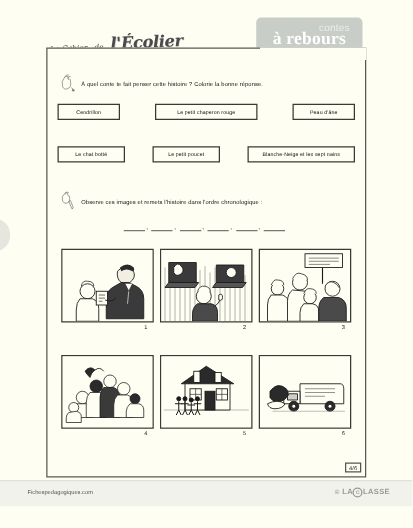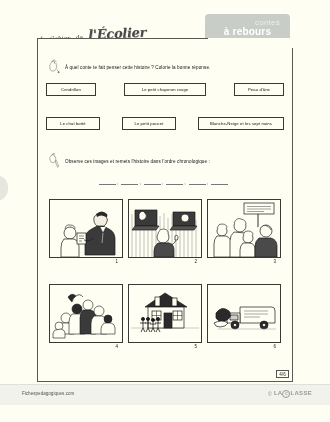--- a/index.html
+++ b/index.html
@@ -24,22 +24,22 @@
   .logo .sm{font-size:6px;font-weight:normal;}
   .logo .big{font-size:13px;letter-spacing:-0.3px;
     text-shadow:0.5px 0.5px 0 #cfcfcf;}
   .badge{
     position:absolute;left:205px;top:14px;width:85px;height:32px;
     background:#c9cdc8;border-radius:4px;
     text-align:center;color:#fff;
   }
   .badge .b1{font-size:8px;color:#eceeea;line-height:9px;padding-top:4px;
     letter-spacing:.2px;padding-left:40px;}
-  .badge .b2{font-size:10px;font-weight:bold;line-height:10px;color:#fff;
-    letter-spacing:.2px;}
+  .badge .b2{font-size:14px;font-weight:bold;line-height:10px;color:#fff;
+    letter-spacing:.2px;font-family:Liberation Serif, serif;}
   .badge .b3{font-size:8px;color:#6e7670;line-height:11px;letter-spacing:.4px;}
 
   
   .frame{
     position:absolute;left:37px;top:38px;width:254px;height:342px;
     border:1.2px solid #5a5a52;background:#fffef2;
   }
   .frame-notch{
     position:absolute;left:170px;top:-1px;width:85px;height:10px;
     background:#fffef2;

